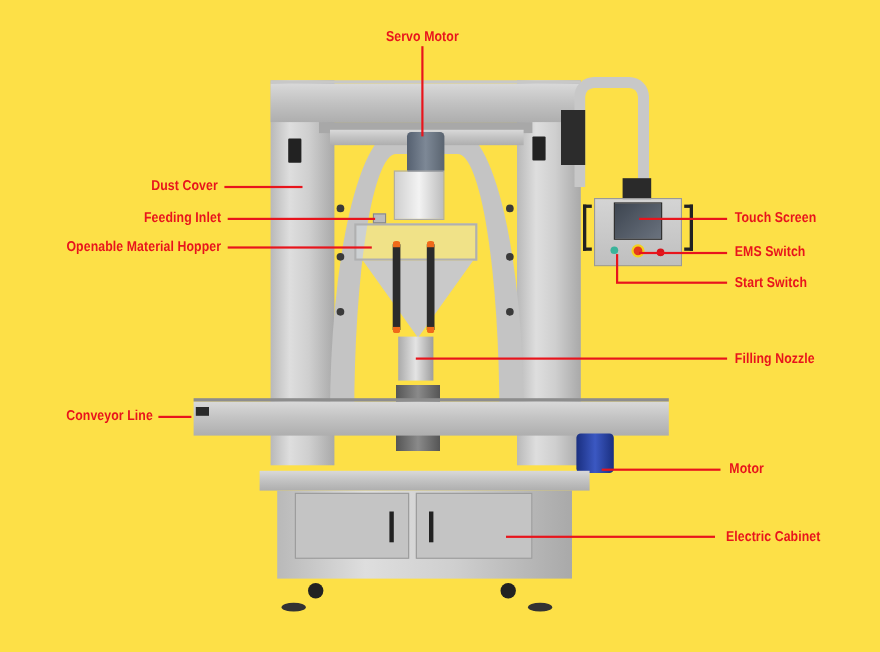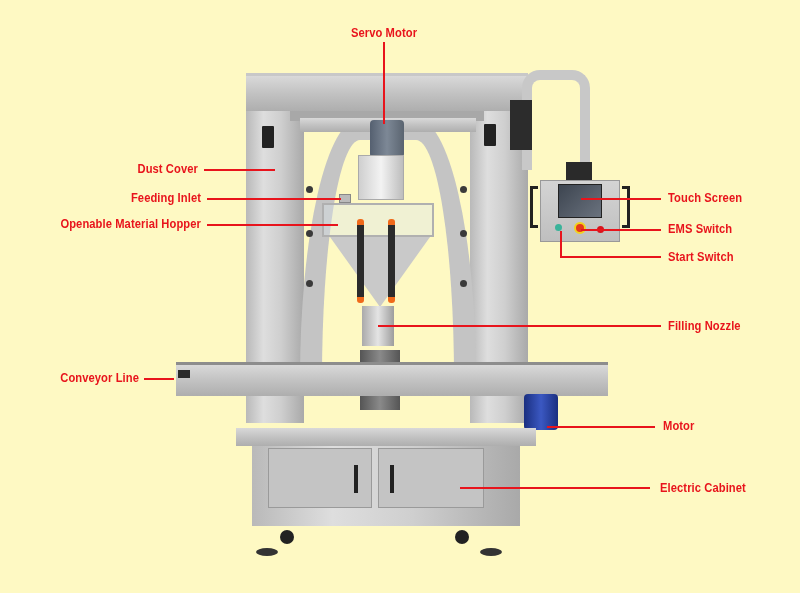--- a/index.html
+++ b/index.html
@@ -1,16 +1,16 @@
 <!DOCTYPE html>
 <html><head>
 <meta charset="utf-8">
 <style>
   html,body{margin:0;padding:0;background:#ffffff;}
-  #stage{position:relative;width:800px;height:593px;overflow:hidden;background:#fef9c3;font-family:"Liberation Sans",sans-serif;}
+  #stage{position:relative;width:800px;height:593px;overflow:hidden;background:#fde047;font-family:"Liberation Sans",sans-serif;}
   .label{position:absolute;color:#e8141c;font-family:"Liberation Sans",sans-serif;font-weight:bold;font-size:13px;letter-spacing:0.1px;white-space:nowrap;transform:scaleX(0.86);line-height:16px;}
   .label.right{transform-origin:left center;}
   .label.left{transform-origin:right center;text-align:right;}
   .label.center{transform-origin:center center;text-align:center;}
   .line{position:absolute;background:#e8141c;}
   .part{position:absolute;box-sizing:border-box;}
   .steel{background:linear-gradient(90deg,#b9b9b9,#dedede 30%,#cfcfcf 60%,#a9a9a9);}
   .steel-h{background:linear-gradient(180deg,#d9d9d9,#c2c2c2 50%,#aeaeae);}
   .hinge{position:absolute;width:12px;height:22px;background:#222;border-radius:1px;}
   .bolt{position:absolute;width:7px;height:7px;border-radius:50%;background:#3a3a3a;}

